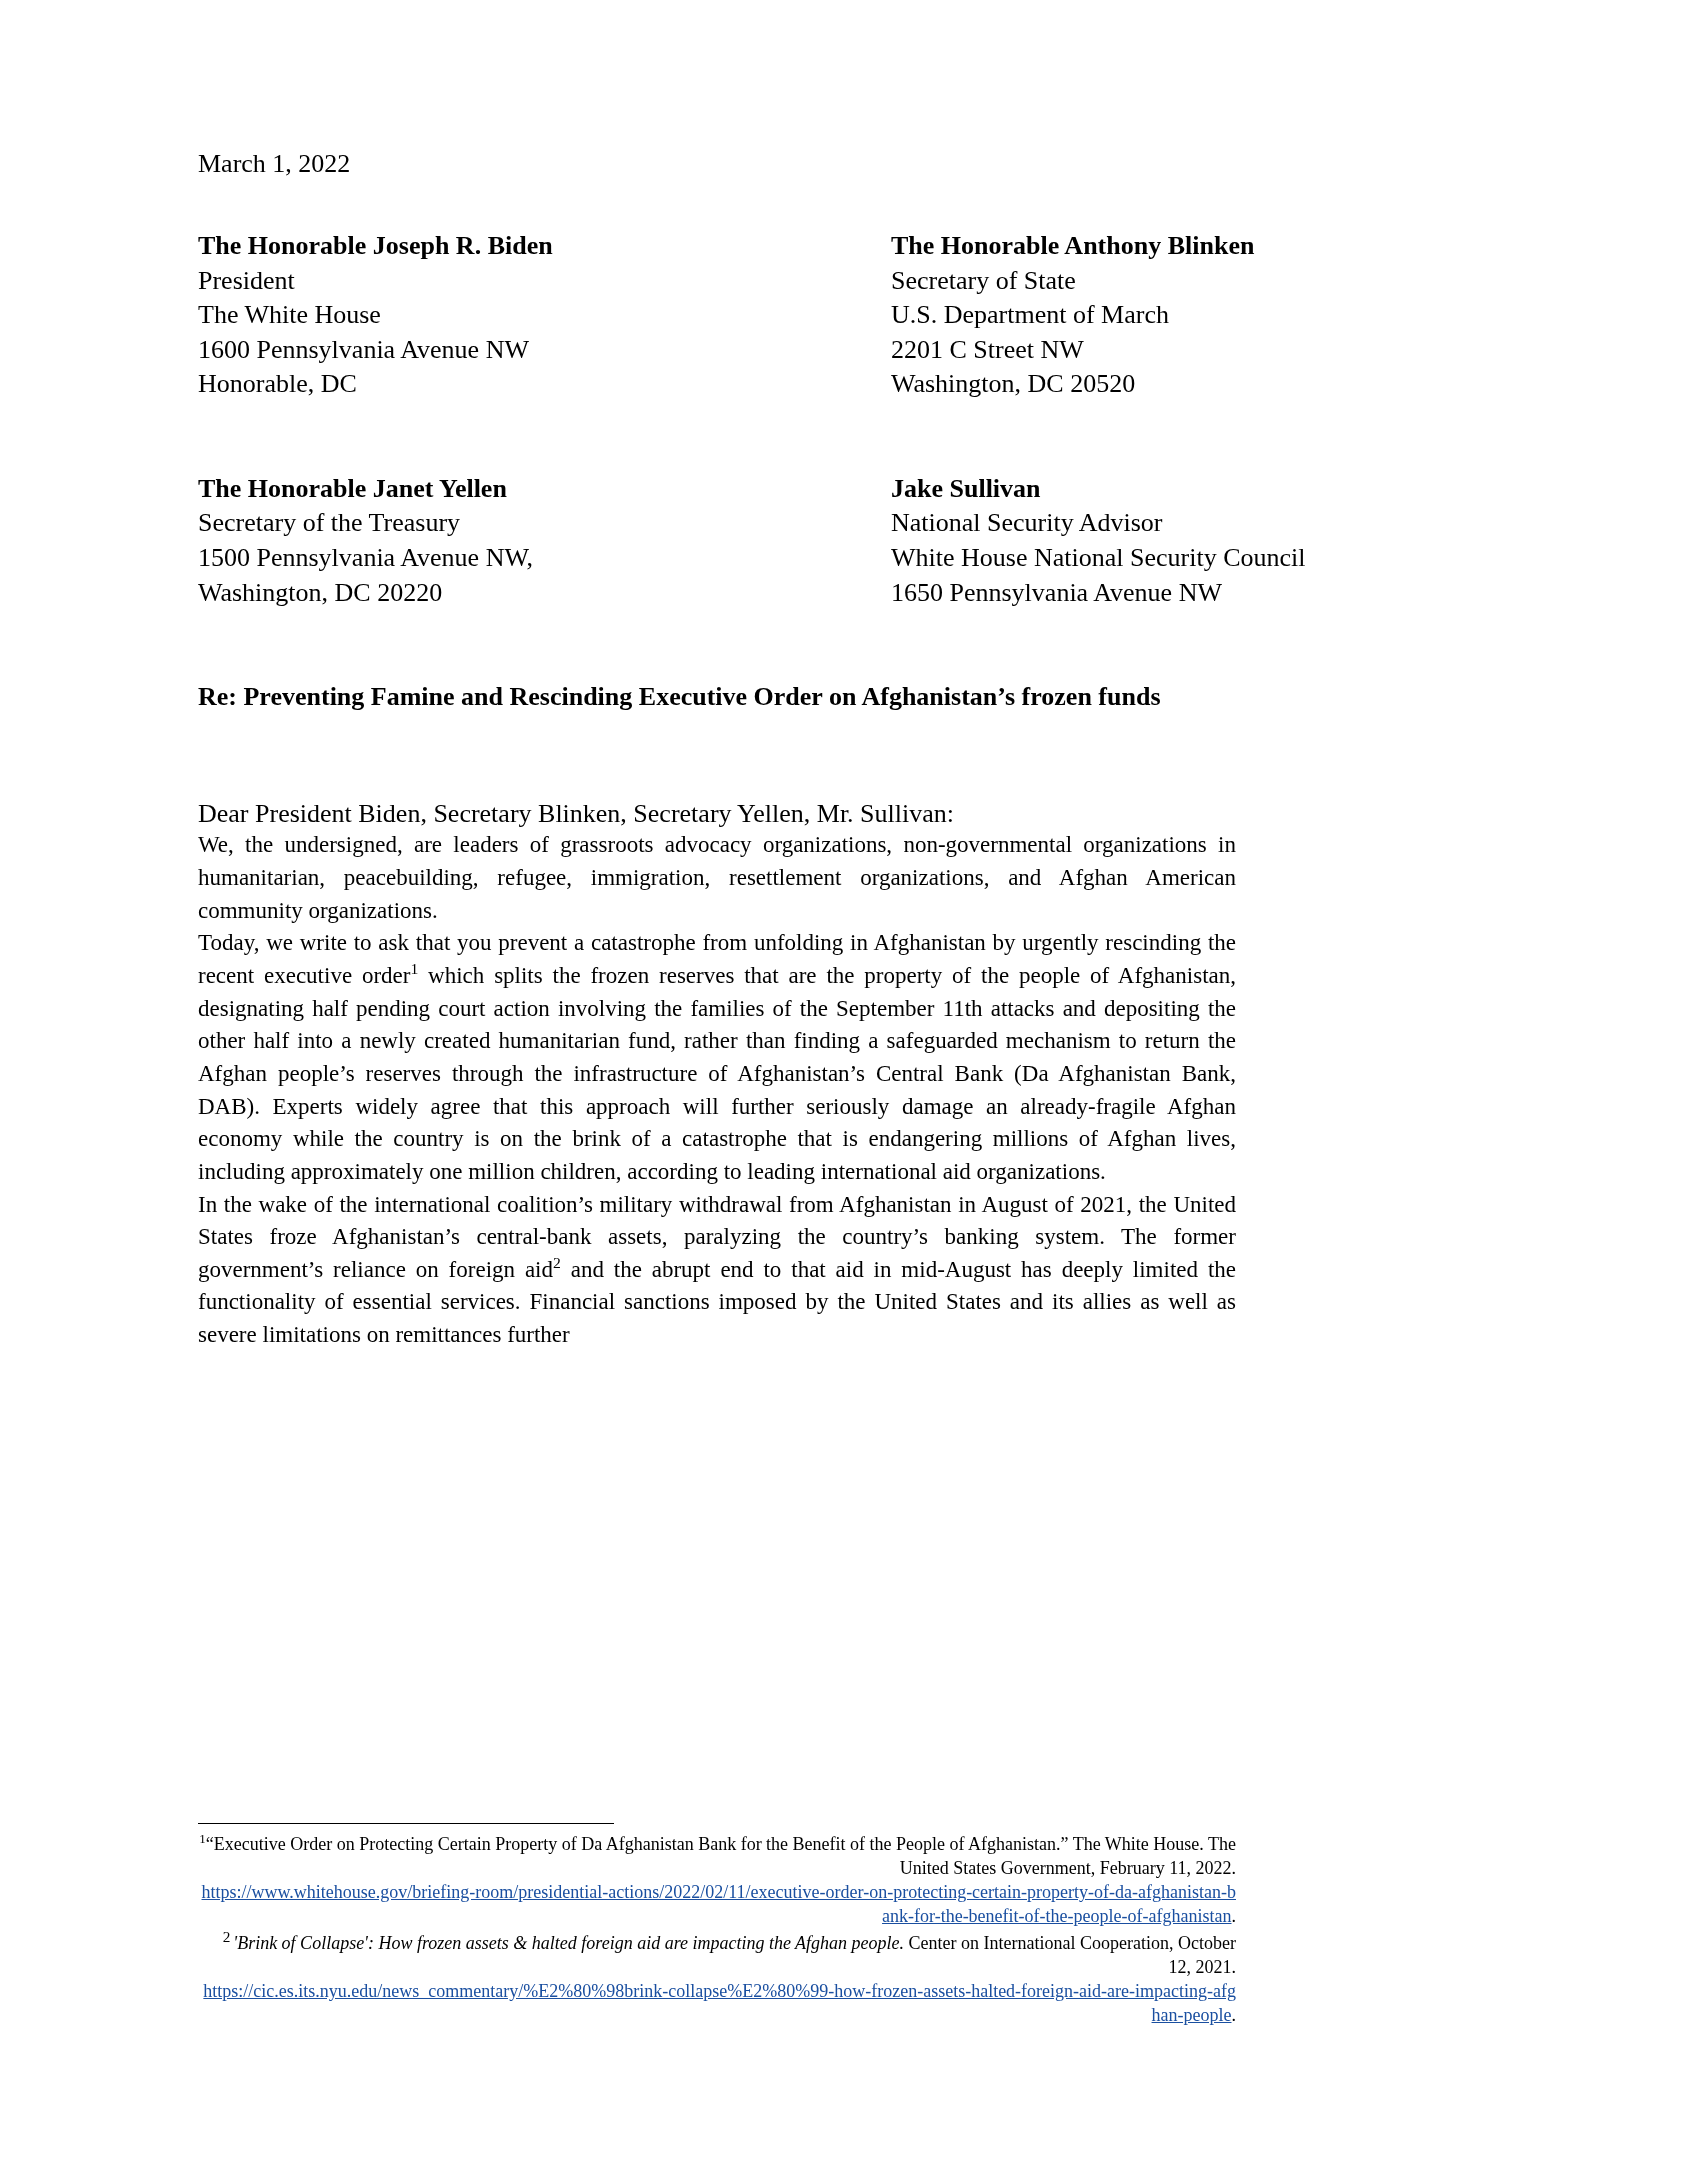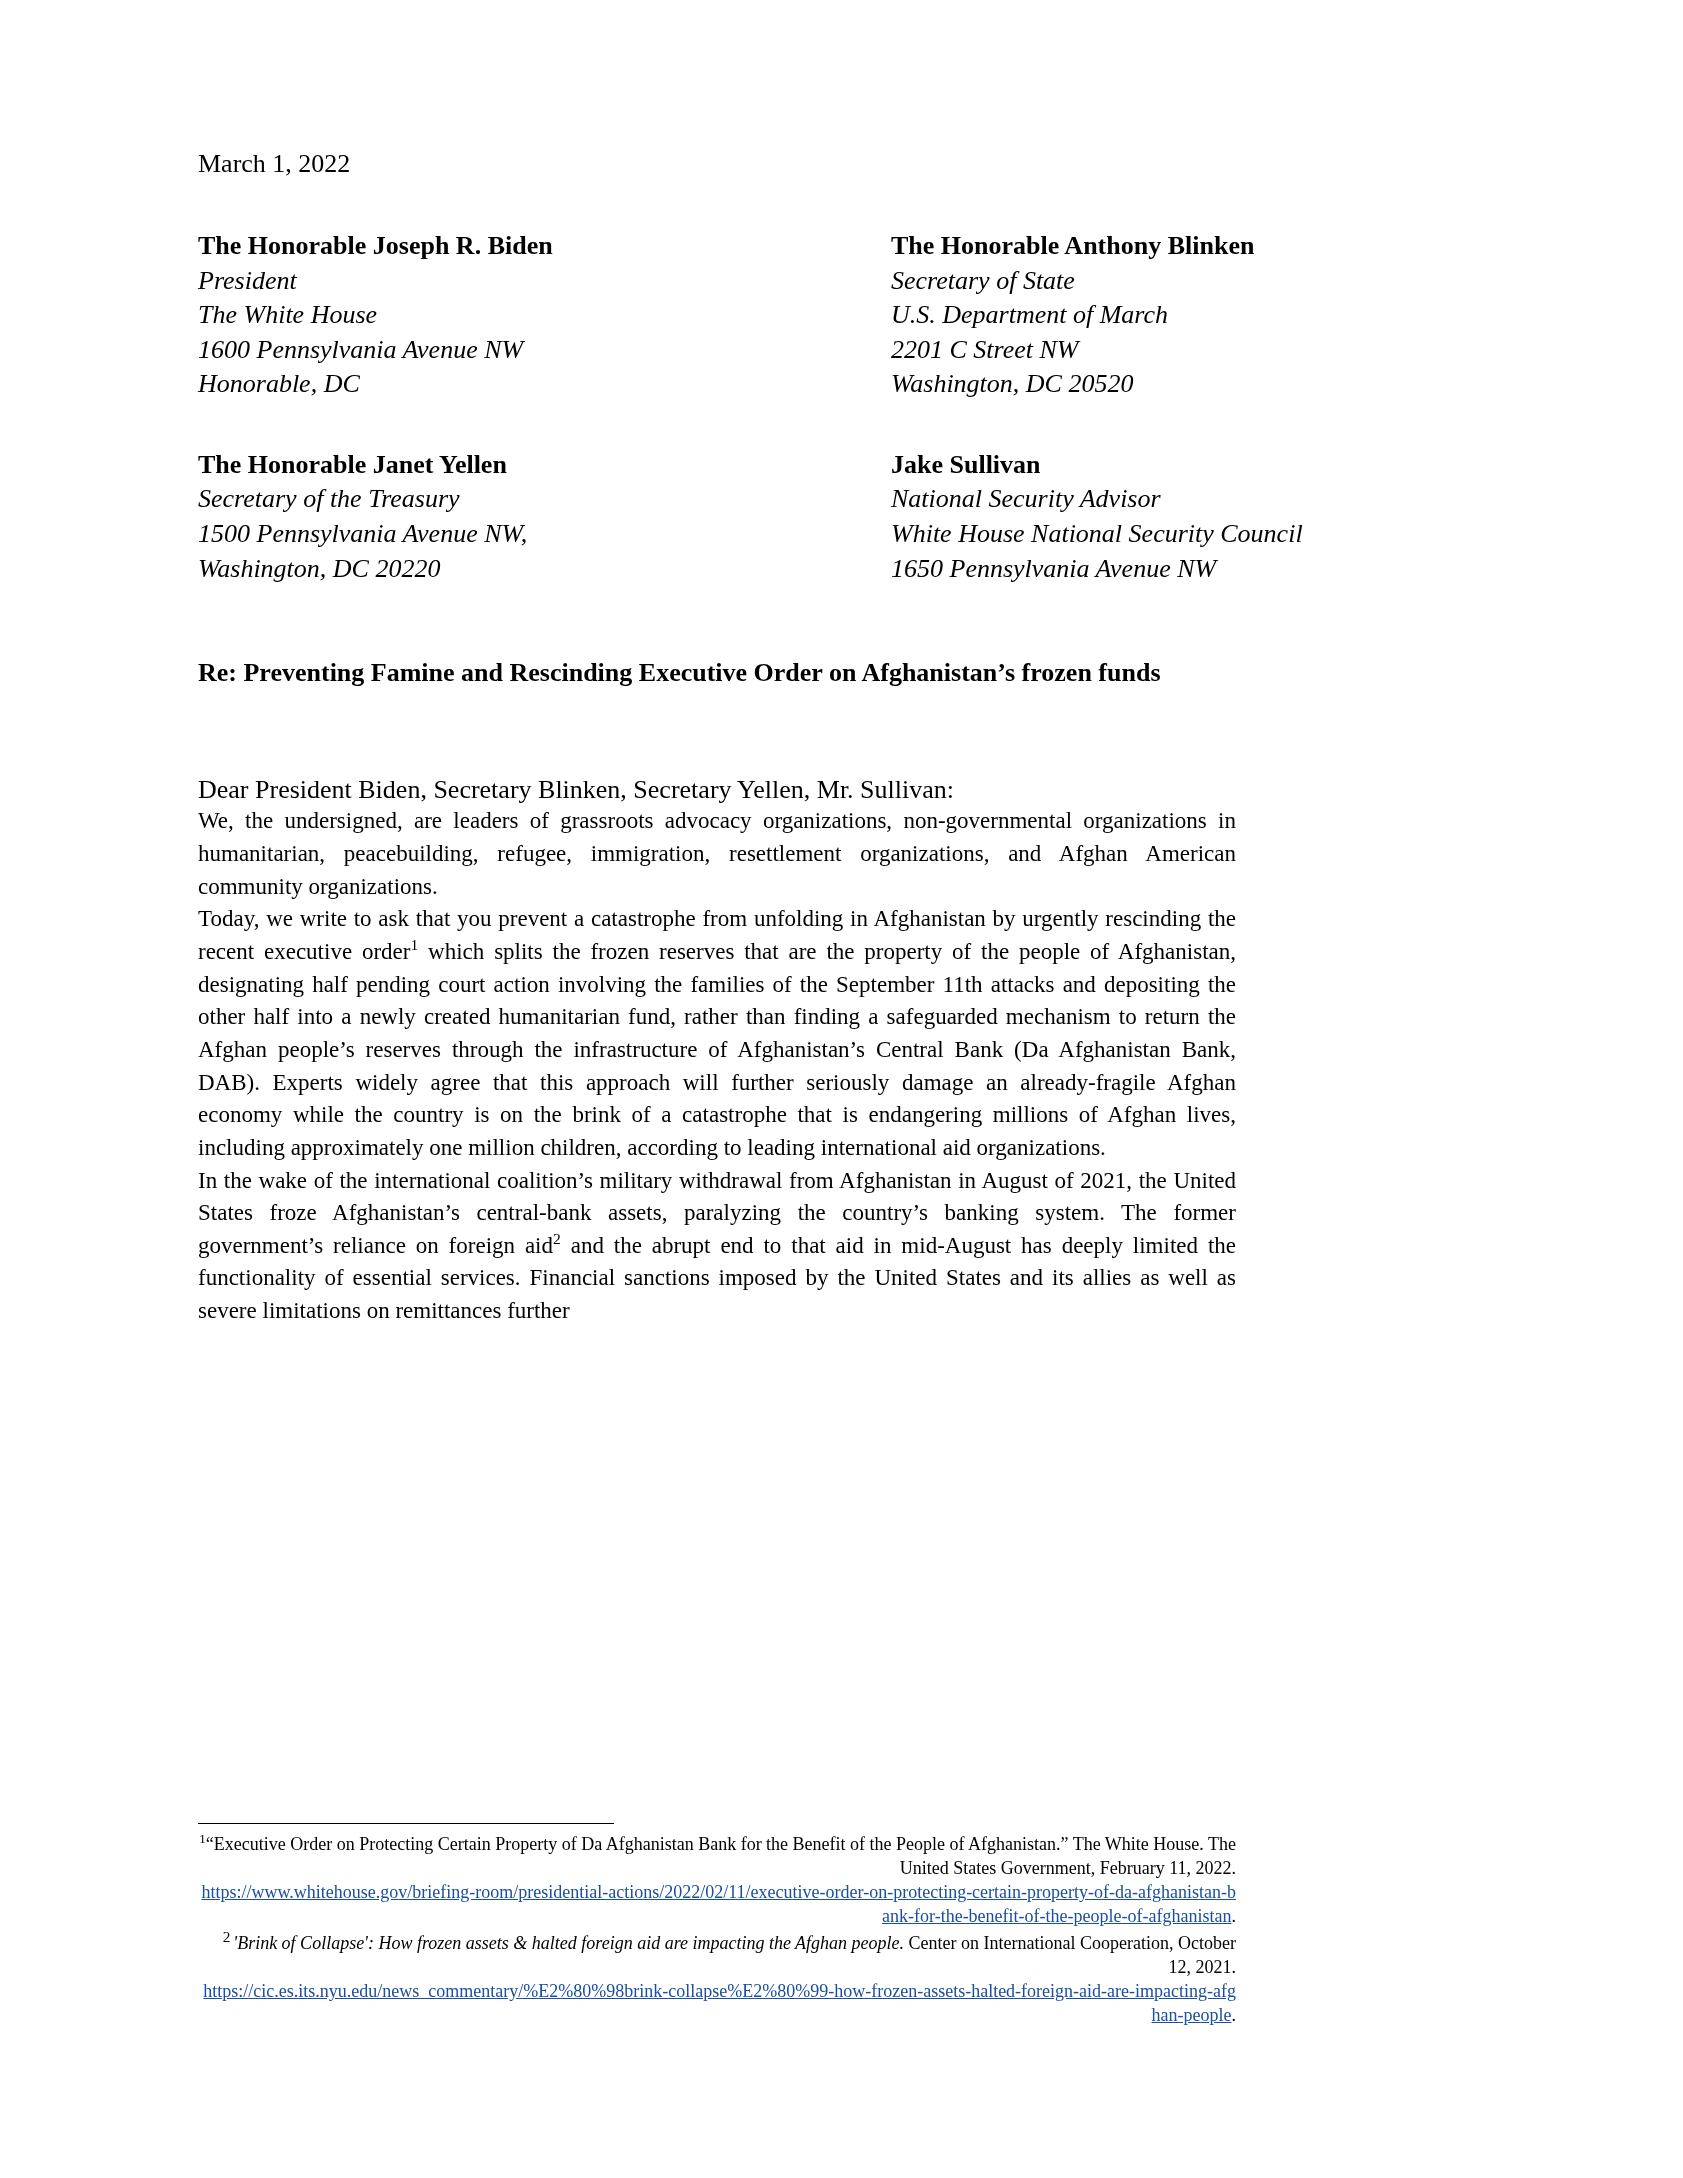--- a/index.html
+++ b/index.html
@@ -17,33 +17,32 @@
     font-family: "Liberation Serif", serif;
     color: #000000;
   }
   .date {
     font-size: 26px;
     margin-bottom: 50px;
   }
   .addresses {
     display: grid;
     grid-template-columns: 693px 1fr;
-    row-gap: 46px;
+    row-gap: 70px;
     margin-bottom: 10px;
   }
   .addr-block {
     font-size: 26px;
     line-height: 1.33;
   }
   .addr-name {
     font-weight: bold;
   }
   .addr-line {
     white-space: pre;
-    font-style: italic;
   }
   .re-line {
     margin-top: 69px;
     font-size: 26px;
     font-weight: bold;
     line-height: 1.35;
     max-width: 1168px;
   }
   .salutation {
     margin-top: 85px;

